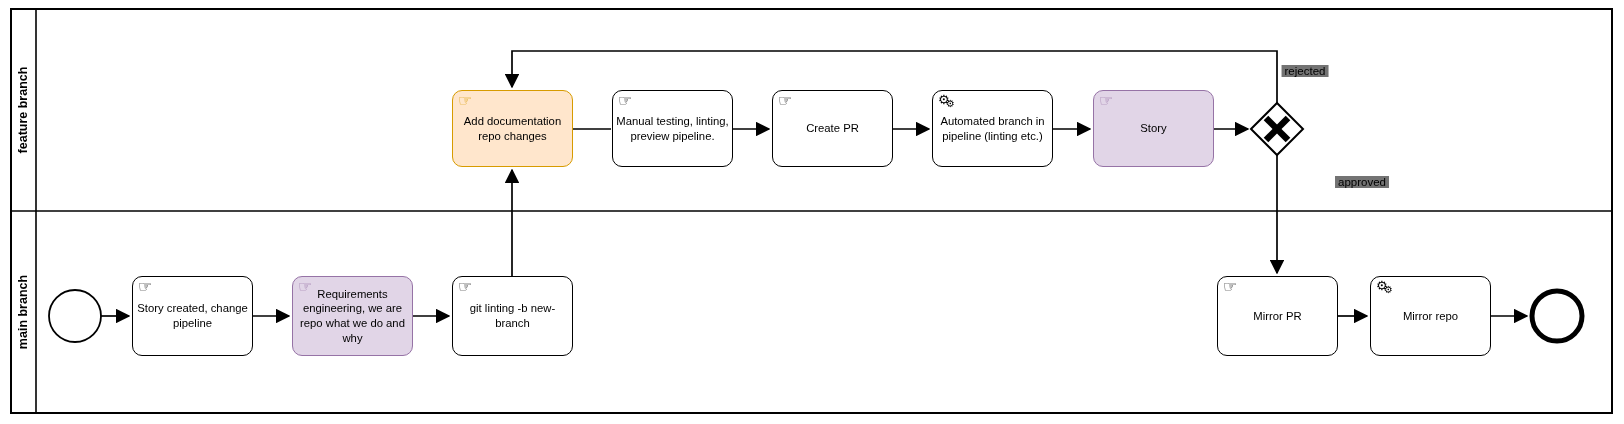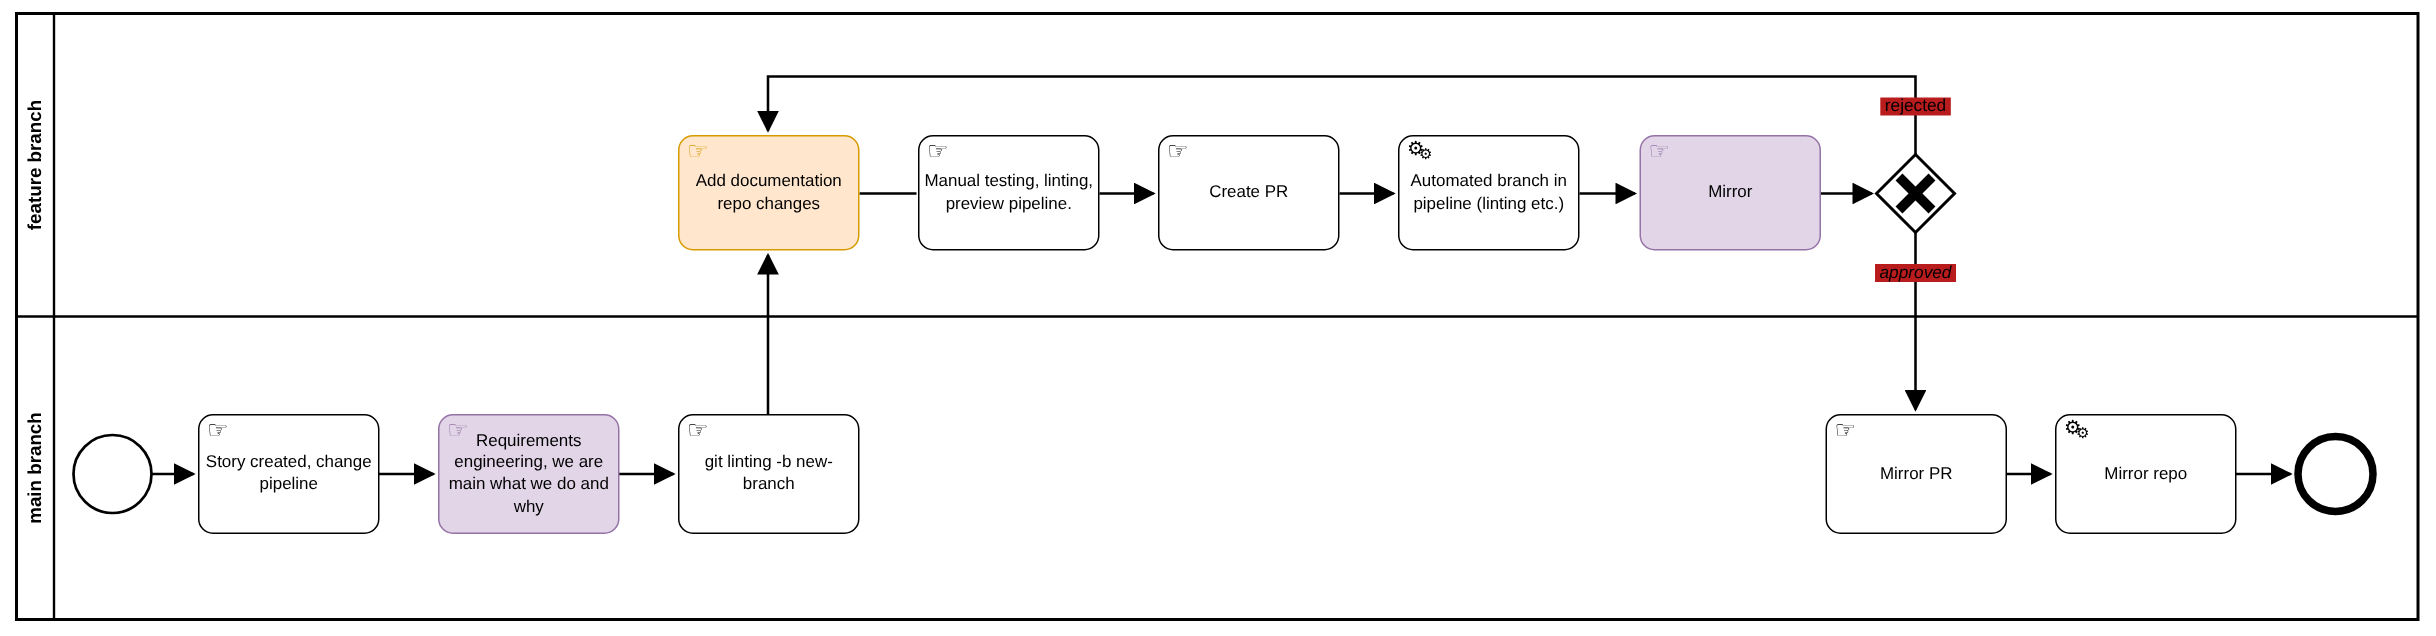--- a/index.html
+++ b/index.html
@@ -44,23 +44,23 @@
   }
   .task.orange .icon { color:#D79B00; }
   .task.purple .icon { color:#9673A6; }
   .gears { width:20px; height:18px; }
   .gears .g1 { position:absolute; top:0; left:0; font-size:13px; }
   .gears .g2 { position:absolute; top:6px; left:8px; font-size:10px; }
 
   .edge-label {
     position:absolute;
     transform:translate(-50%,-50%);
-    background:#b91c1c;
+    background:#737373;
     font-size:11.5px; color:#000;
-    padding:0 3px; white-space:nowrap;
+    padding:0 3px; white-space:nowrap;margin-left:28px;
   }
 </style>
 </head>
 <body>
 
 <div id="canvas">
 
   <svg id="wires" width="1624" height="424" viewBox="0 0 1624 424" xmlns="http://www.w3.org/2000/svg">
     <defs>
       <marker id="arw" viewBox="0 0 10 10" refX="9" refY="5" markerWidth="8.5" markerHeight="8.5" orient="auto-start-reverse">
@@ -125,34 +125,34 @@
   <div class="task" style="left:932px; top:90px;">
     <span class="icon gears">
         <span class="g1">⚙</span>
         <span class="g2">⚙</span>
       </span>
     <span>Automated branch in pipeline (linting etc.)</span>
   </div>
 
   <div class="task purple" style="left:1093px; top:90px;">
     <span class="icon">☞</span>
-    <span>Mirror</span>
+    <span>Story</span>
   </div>
 
   <span class="edge-label" style="left:1277px; top:71px;">rejected</span>
-  <span class="edge-label" style="left:1277px; top:182px;font-style:italic;">approved</span>
+  <span class="edge-label" style="left:1334px; top:182px;">approved</span>
 
   <div class="task main-lane" style="left:132px; top:276px;">
     <span class="icon">☞</span>
     <span>Story created, change pipeline</span>
   </div>
 
   <div class="task main-lane purple" style="left:292px; top:276px;">
     <span class="icon">☞</span>
-    <span>Requirements engineering, we are main what we do and why</span>
+    <span>Requirements engineering, we are repo what we do and why</span>
   </div>
 
   <div class="task main-lane" style="left:452px; top:276px;">
     <span class="icon">☞</span>
     <span>git linting -b new-branch</span>
   </div>
 
   <div class="task main-lane" style="left:1217px; top:276px;">
     <span class="icon">☞</span>
     <span>Mirror PR</span>

